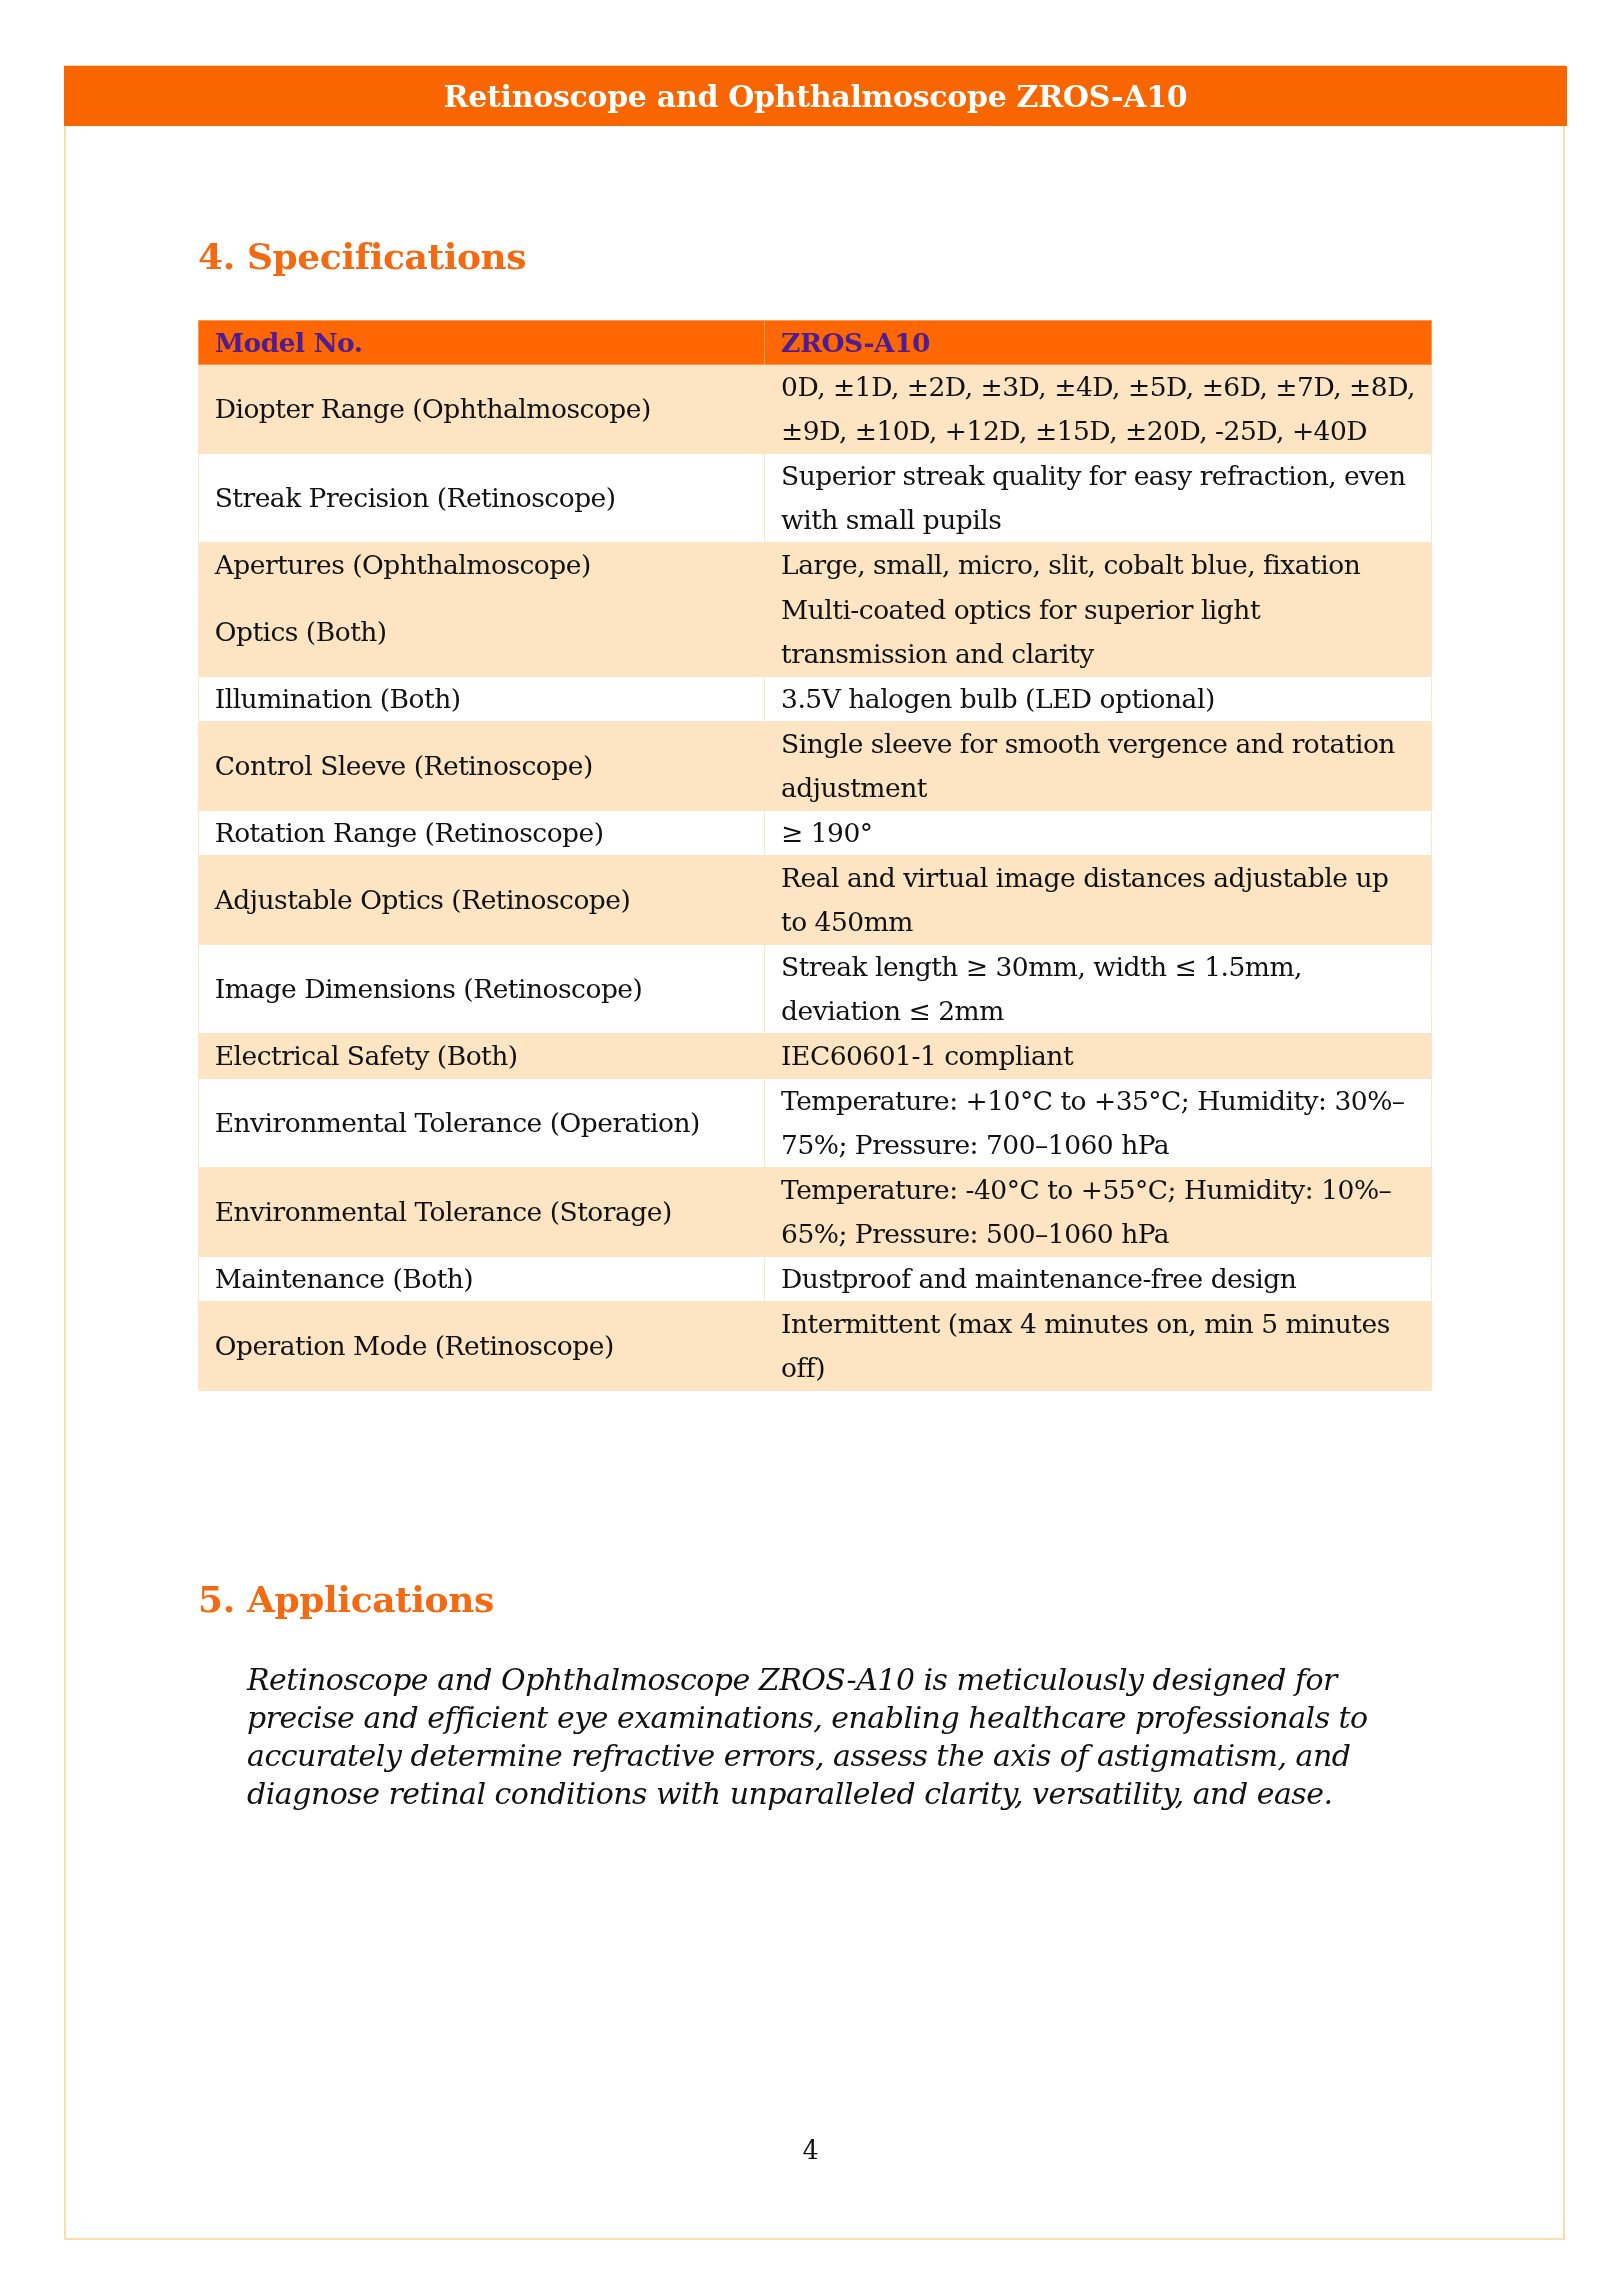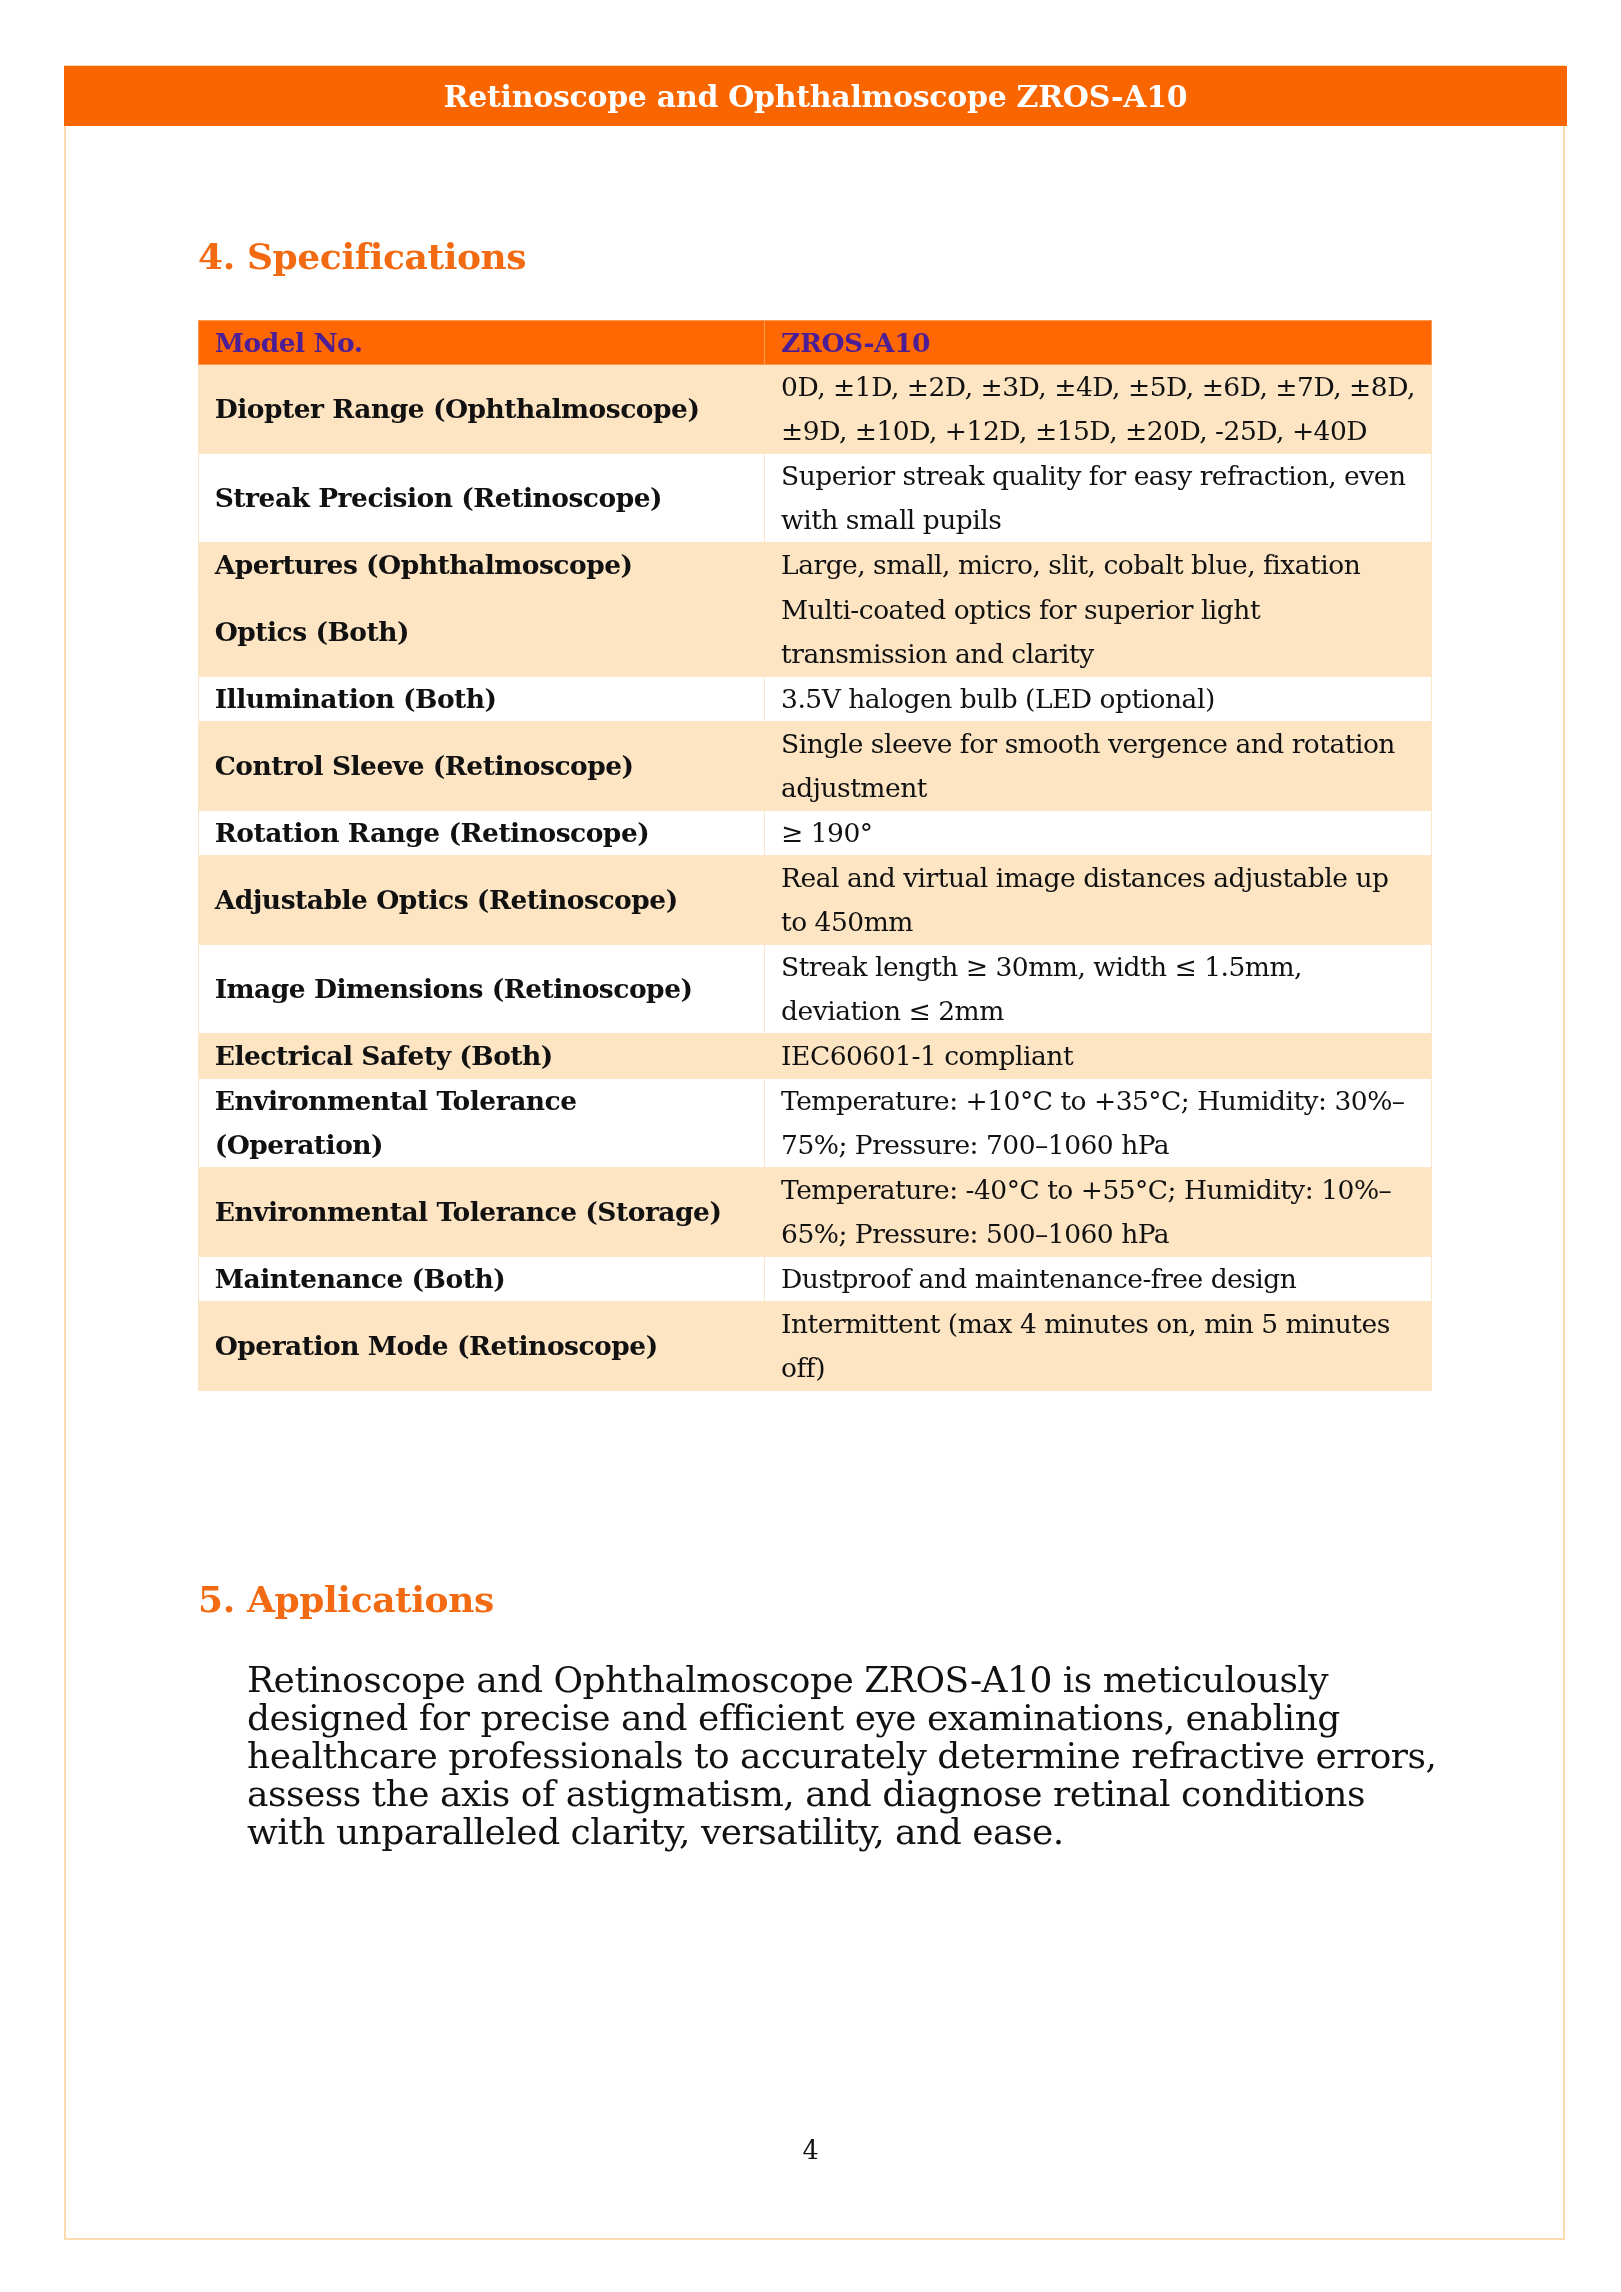--- a/index.html
+++ b/index.html
@@ -22,28 +22,28 @@
   #app-title { top: 1578px; }
 
   table.specs {
     position: absolute; left: 198px; top: 320px; width: 1234px;
     border-collapse: collapse; font-size: 26.5px; line-height: 44px;
   }
   table.specs td {
     padding: 0 15.7px; vertical-align: middle; border: 1px solid #fce6c8;
     letter-spacing: -0.5px;
   }
-  table.specs td.label { width: 534px; font-weight: bold; }
+  table.specs td.label { width: 534px; font-weight: normal; }
   table.specs tr.head td { background: #fe6702; color: #4c1d95; font-weight: bold; height: 43px; line-height: 43px; border-color: #fb9a55; }
   table.specs tr.shade td { background: #fde4c3; }
   table.specs tr.plain td { background: #ffffff; }
 
   .app-body {
     position: absolute; left: 247px; top: 1661px; width: 1191px;
-    font-size: 36px; line-height: 38px; letter-spacing: -0.5px; color: #111;
+    font-size: 30px; line-height: 38px; letter-spacing: -0.5px; color: #111; font-style: italic;
   }
   .page-number {
     position: absolute; left: 0; width: 1621px; top: 2135px; text-align: center;
     font-size: 25.5px; color: #111;
   }
 </style>
 </head>
 <body>
 
 <div class="page-frame"></div>

